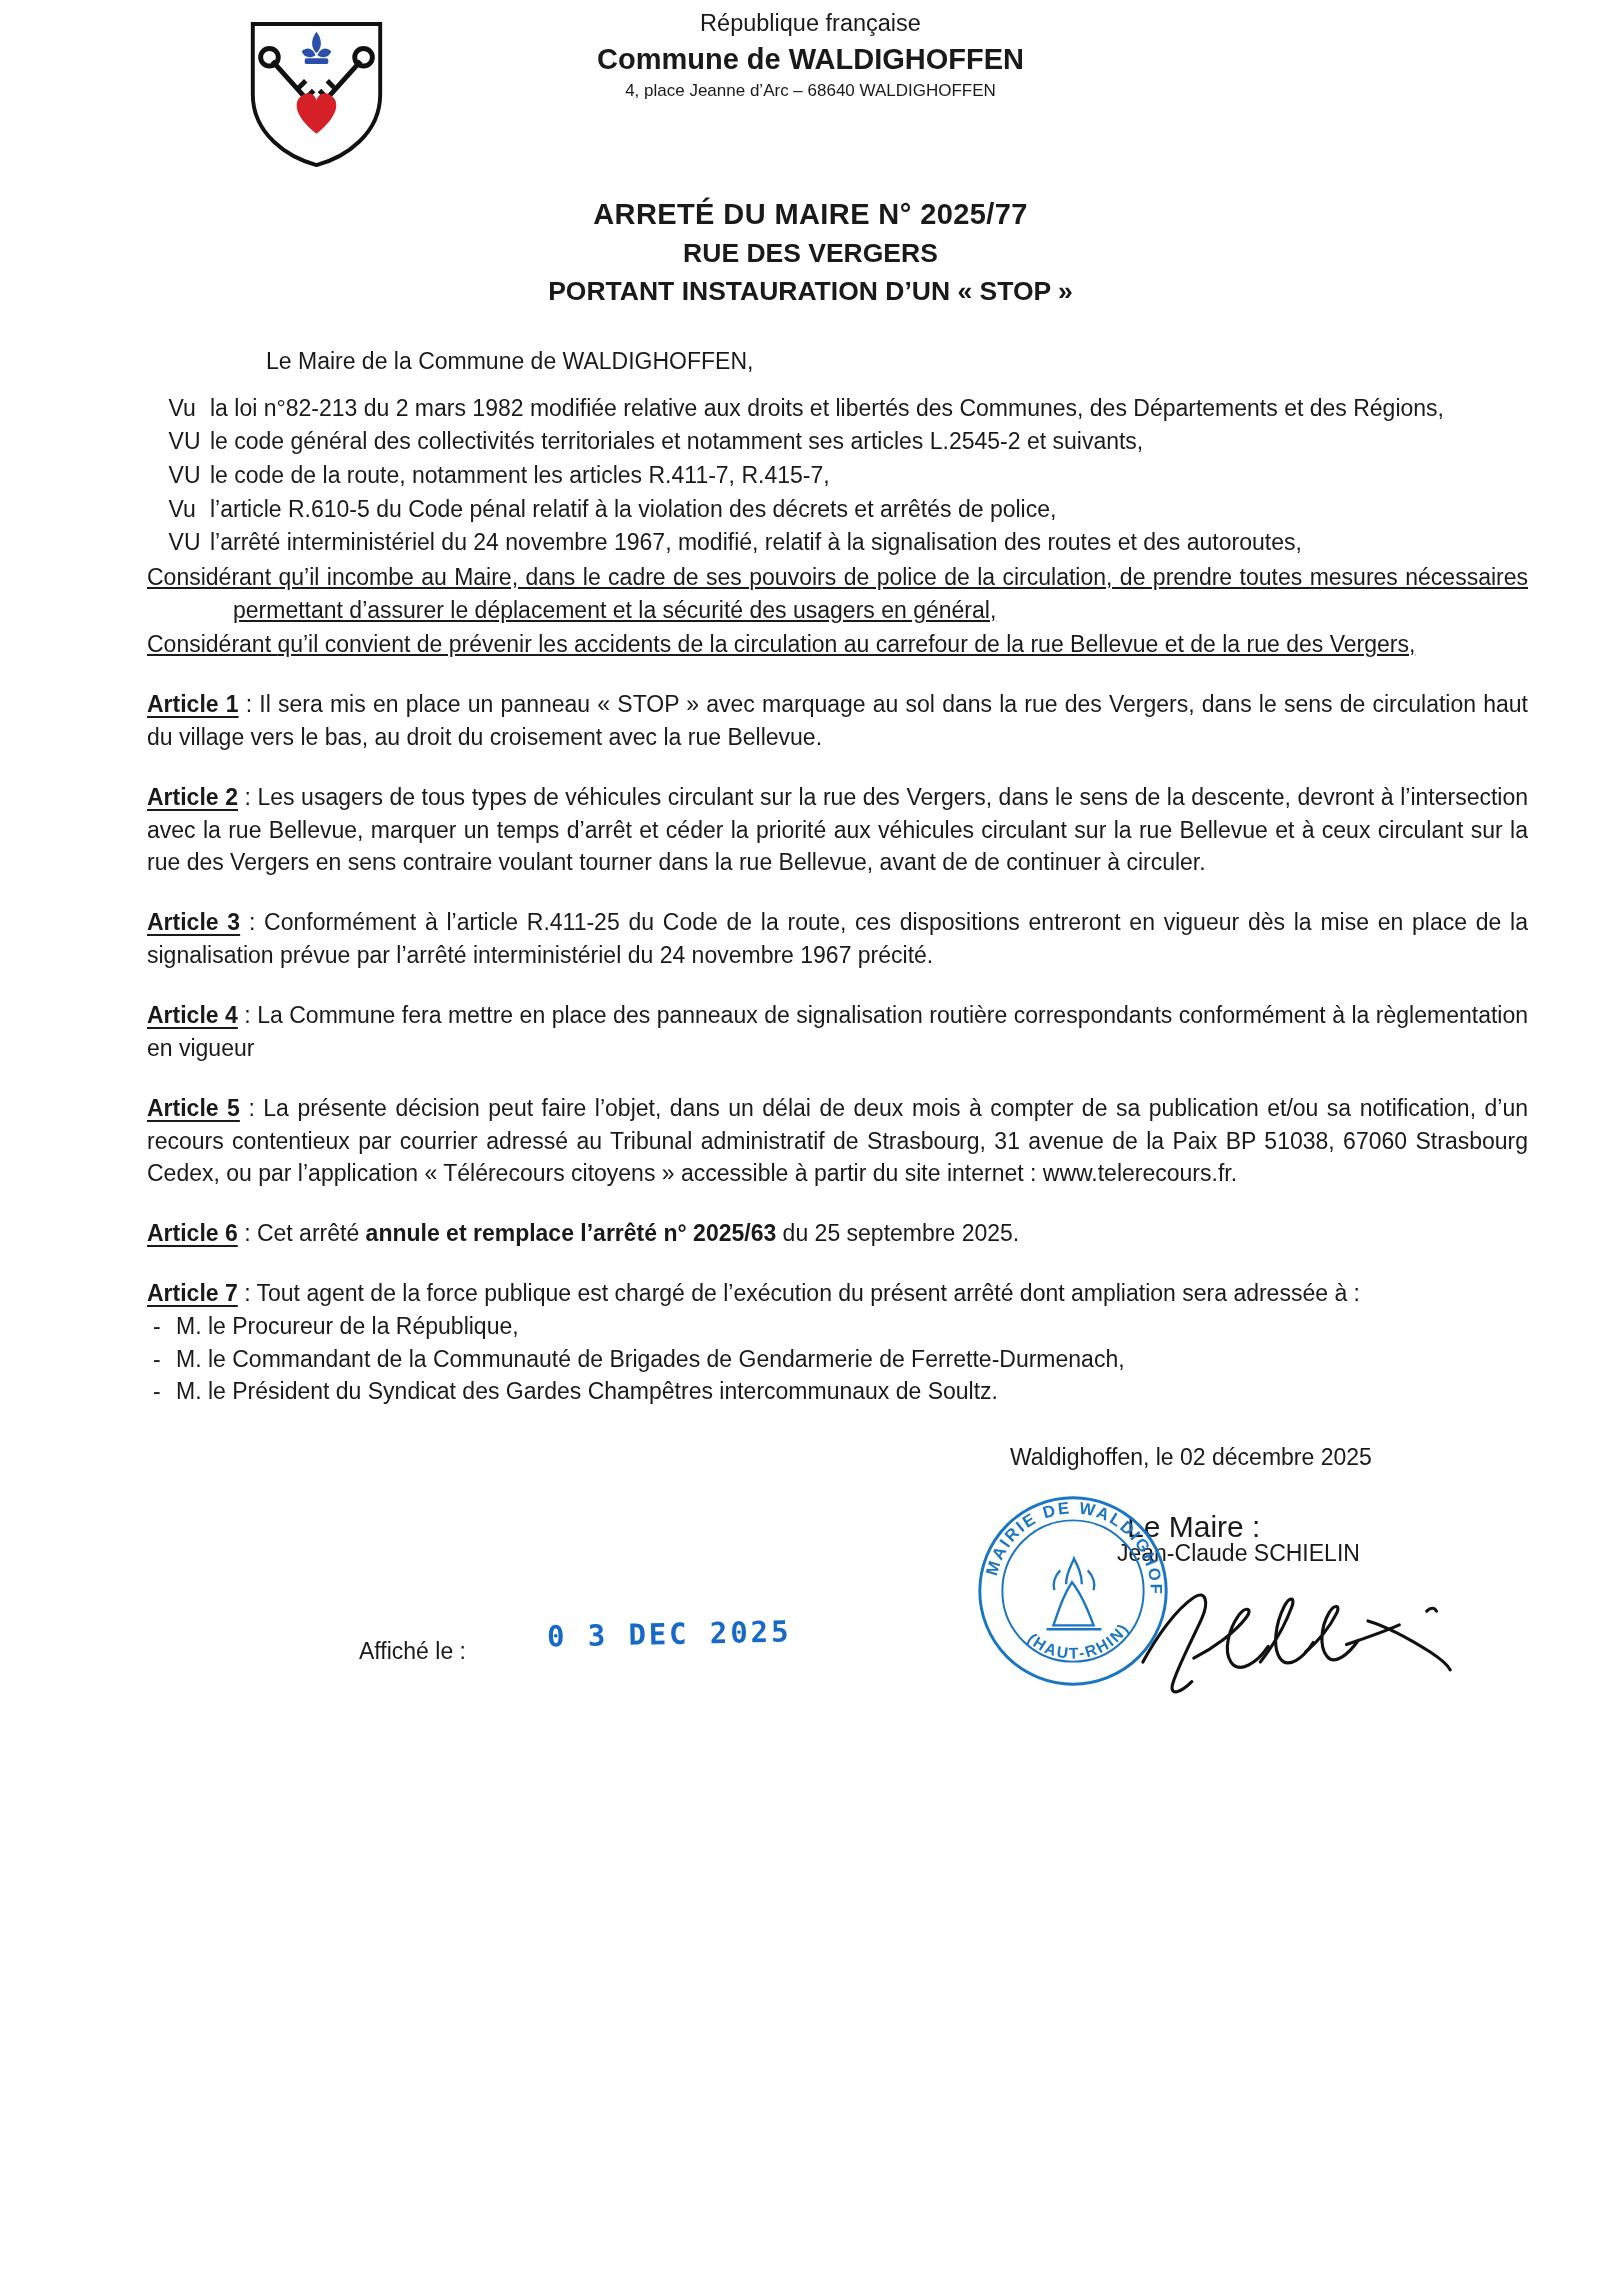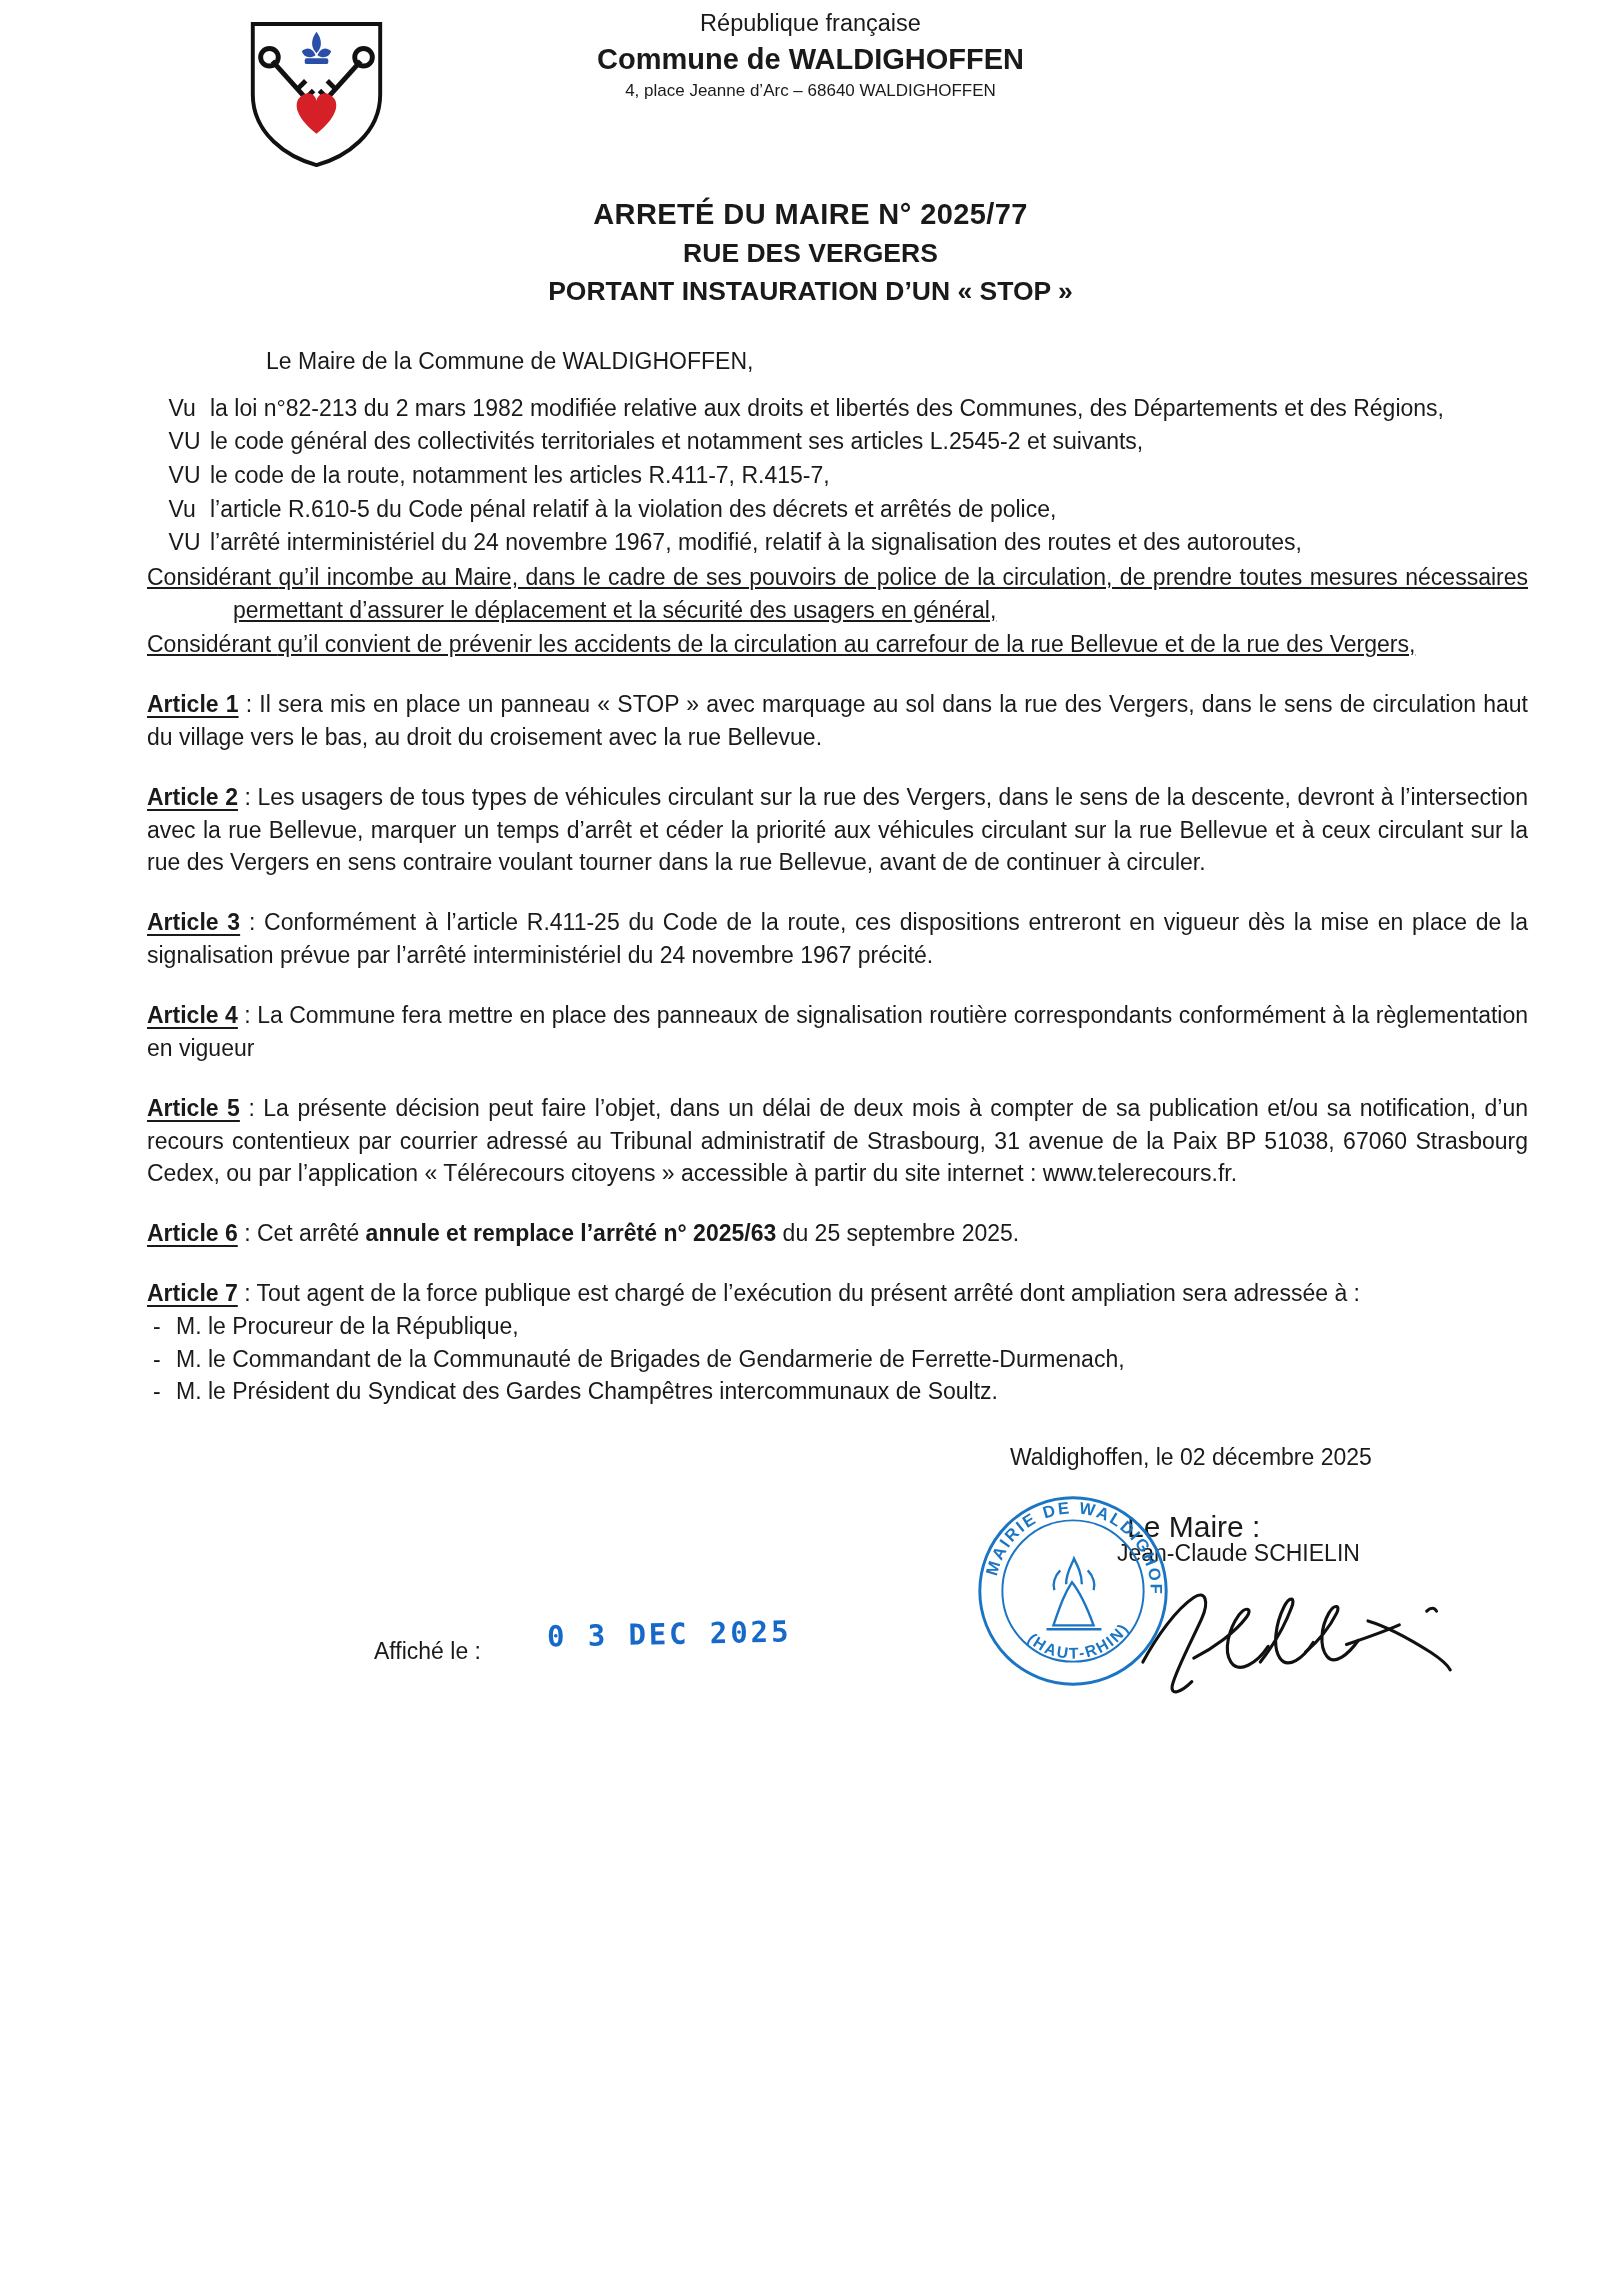--- a/index.html
+++ b/index.html
@@ -178,21 +178,21 @@
     text-align: right;
   }
   .sign-name {
     position: absolute;
     left: 970px;
     top: 96px;
     font-size: 23px;
   }
   .affiche-label {
     position: absolute;
-    left: 227px;
+    left: 212px;
     top: 194px;
     font-size: 23px;
   }
   .affiche-date {
     position: absolute;
     left: 400px;
     top: 173px;
     font-family: "DejaVu Sans Mono", monospace;
     font-size: 29px;
     font-weight: bold;

